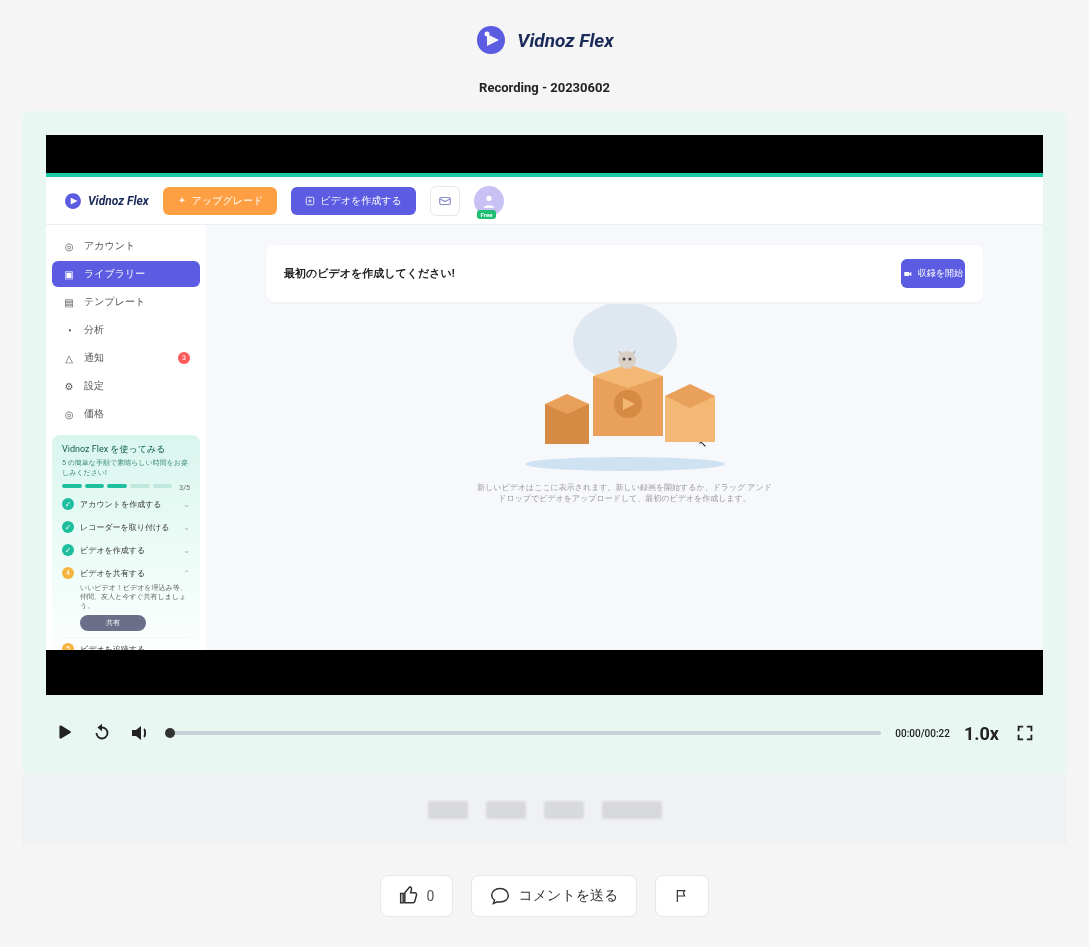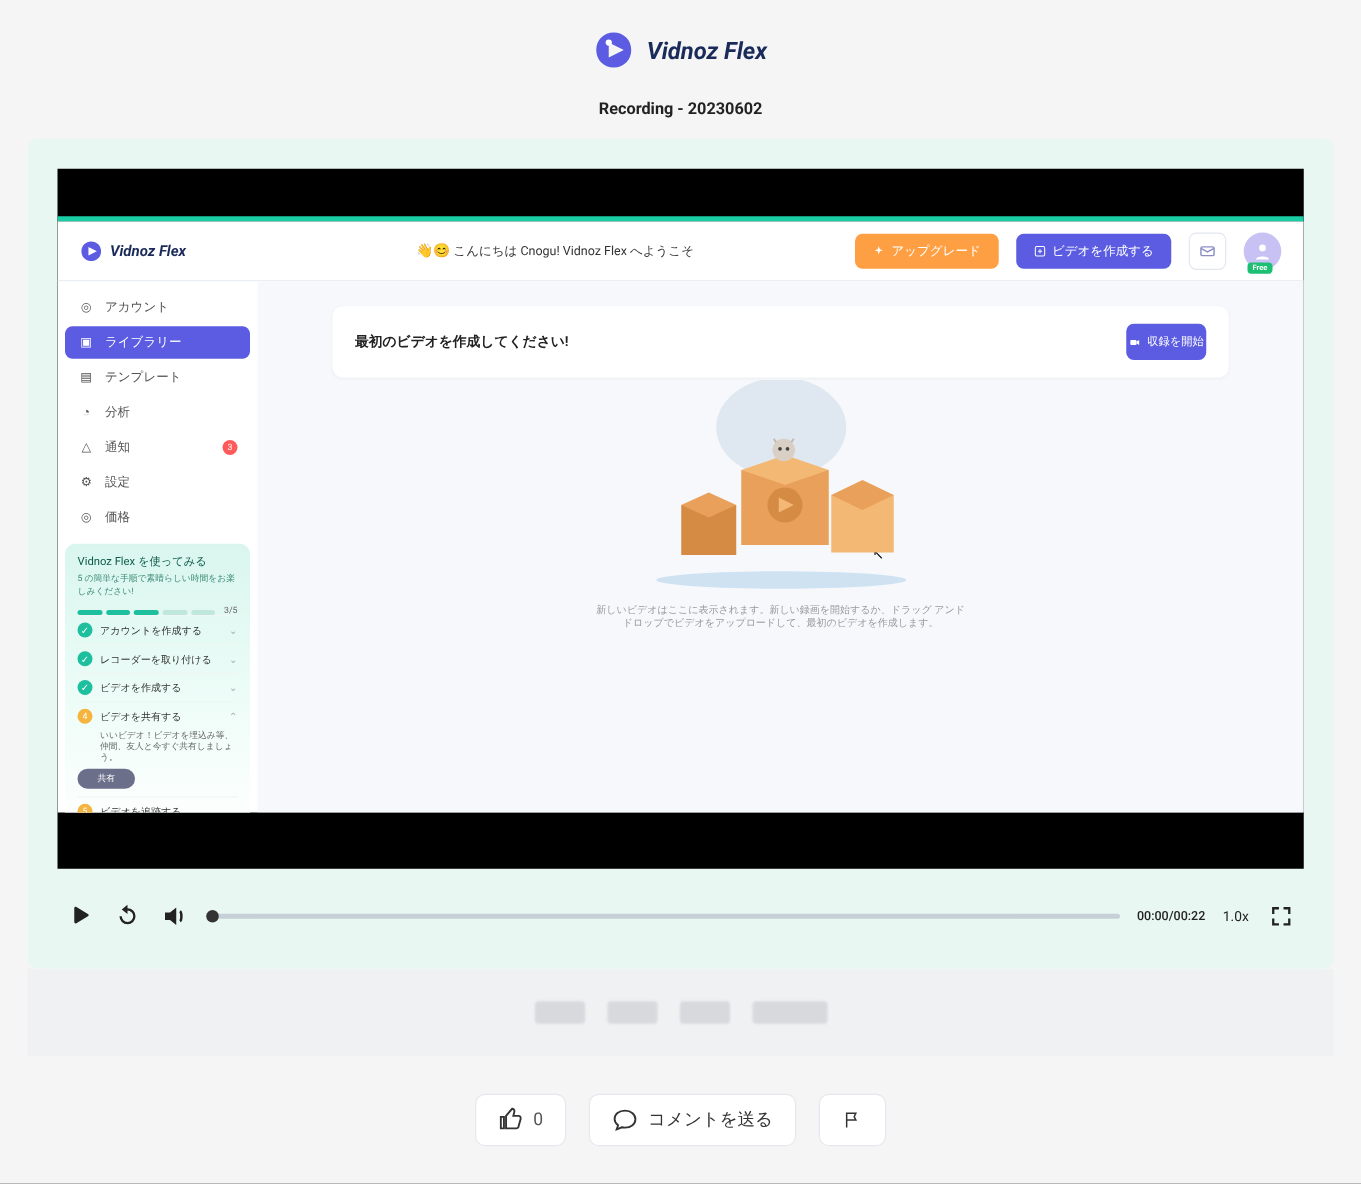--- a/index.html
+++ b/index.html
@@ -33,51 +33,51 @@
 .vi-body { flex: 1; display: flex; overflow: hidden; }
 .sidebar { width: 160px; padding: 8px 6px; display: flex; flex-direction: column; gap: 2px; position: relative; }
 .side-item { display: flex; align-items: center; gap: 8px; padding: 6px 10px; border-radius: 6px; font-size: 10px; color: #555; cursor: pointer; }
 .side-item.active { background: #5b5ce1; color: #fff; }
 .side-icon { width: 14px; height: 14px; display: inline-flex; align-items: center; justify-content: center; }
 .side-badge { margin-left: auto; width: 12px; height: 12px; border-radius: 50%; background: #ff5a5a; color: #fff; font-size: 7px; display: flex; align-items: center; justify-content: center; }
 
 .onboard { margin-top: 6px; background: linear-gradient(180deg,#d9f6ee,#f0fdf9 60%,#fff); border-radius: 8px; padding: 8px 10px; font-size: 8px; color: #1a6f5a; }
 .onboard-title { font-weight: 400; font-size: 9px; color: #0d5c48; }
 .onboard-desc { font-size: 7px; color: #3a8a74; margin-top: 2px; }
-.onboard-progress { display: flex; gap: 3px; margin-top: 6px; align-items: flex-end; }
+.onboard-progress { display: flex; gap: 3px; margin-top: 6px; align-items: flex-start; }
 .onboard-progress .seg { height: 4px; flex: 1; background: #bfe7db; border-radius: 3px; }
 .onboard-progress .seg.done { background: #1dbf9f; }
 .onboard-progress .count { font-size: 7px; color: #666; margin-left: 4px; }
 .onboard-step { display: flex; align-items: center; gap: 6px; padding: 5px 0; font-size: 8px; color: #333; border-top:1px solid #eef7f4; }
 .onboard-step:first-of-type { border-top:none; }
 .onboard-check { width: 12px; height: 12px; border-radius: 50%; background: #1dbf9f; color: #fff; font-size: 8px; display: flex; align-items: center; justify-content: center; }
 .onboard-check.pending { background:#f4b43e; color:#fff; font-size:7px; }
 .onboard-caret { margin-left: auto; color: #aaa; font-size: 8px; }
 .onboard-detail { font-size: 7px; color: #666; padding: 0 0 4px 18px; line-height: 1.3; }
-.onboard-share { background: #6b6f8a; color: #fff; border: none; border-radius: 10px; font-size: 7px; padding: 3px 16px; cursor: pointer; text-align: center; }
+.onboard-share { margin-left: 18px; background: #6b6f8a; color: #fff; border: none; border-radius: 10px; font-size: 7px; padding: 3px 26px; cursor: pointer; text-align: center; }
 
 .main { flex: 1; background: #f7f8fb; padding: 20px 60px; overflow: hidden; }
 .create-card { background: #fff; border-radius: 8px; padding: 14px 18px; display: flex; align-items: center; box-shadow: 0 1px 3px rgba(0,0,0,0.04); }
 .create-text { flex: 1; }
 .create-title { font-size: 11px; font-weight: 700; color: #222; }
 .create-sub { font-size: 9px; color: #888; margin-top: 4px; }
 .btn-record { background:#5b5ce1; color:#fff; border:none; padding:8px 2px; border-radius:6px; font-size:9px; display:flex; align-items:center; gap:5px; cursor:pointer; }
 .cursor { position: absolute; top: 212px; left: 492px; font-size: 11px; color: #000; }
 
 .empty { margin-top: 2px; text-align: center; }
 .empty-ill { width: 220px; height: 170px; margin: 0 auto; position: relative; }
 .empty-title { font-size: 10px; color: #444; margin-top: 8px; }
 .empty-sub { font-size: 8px; color: #999; margin-top: 4px; line-height: 1.4; width: 300px; margin-left:auto; margin-right:auto; }
 
 .controls { display: flex; align-items: center; gap: 14px; padding: 26px 6px 0; }
 .ctrl-btn { width: 24px; height: 24px; color: #333; display: flex; align-items: center; justify-content: center; cursor: pointer; }
 .seekbar { flex: 1; height: 4px; background: #c8d0d7; border-radius: 3px; position: relative; }
 .seekbar::before { content:''; position:absolute; left:-1px; top:-3px; width:10px; height:10px; border-radius:50%; background:#333; }
 .time { font-size: 10px; color: #222; font-weight: 500; }
-.speed { font-size: 11px; color: #222; font-weight: 400; cursor: pointer; }
+.speed { font-size: 18px; color: #222; font-weight: 700; cursor: pointer; }
 
 .placeholder-bar { width: 1045px; height: 70px; background: #f0f1f3; margin-top: 0; position: relative; display:flex; align-items:center; justify-content:center; gap:18px; }
 .ph-block { height: 18px; border-radius: 3px; background: #d7d9dc; filter: blur(1px); }
 
 .action-bar { width: 1045px; display: flex; justify-content: center; gap: 18px; padding: 30px 0; }
 .action-btn { background: #fff; border: 1px solid #e6e8ef; border-radius: 8px; padding: 10px 18px; font-size: 14px; color: #333; display: inline-flex; align-items: center; gap: 8px; cursor: pointer; }
 .action-btn .count { font-size: 14px; color: #555; }
 .flag-btn { width: 54px; justify-content: center; }
 </style>
 </head>
@@ -97,24 +97,20 @@
 
   <div class="video-wrap">
     <div class="video-area">
       <div class="video-inner">
         <div class="vi-header">
           <div class="vi-logo">
             <svg class="vi-logo-mark" viewBox="0 0 32 32">
                 <path fill="#5b5ce1" d="M16 2c8 0 14 6 14 14s-6 14-14 14S2 24 2 16 8 2 16 2zm-4 8v12l12-6-12-6z"></path>
               </svg>
             <span class="vi-logo-text">Vidnoz Flex</span>
-          </div>
-          <div class="vi-welcome">
-            <span class="vi-emoji">👋😊</span>
-            <span>こんにちは Cnogu! Vidnoz Flex へようこそ</span>
           </div>
           <button class="btn btn-orange">
             <svg width="10" height="10" viewBox="0 0 24 24">
                 <path fill="#fff" d="M12 2l2 6 6 2-6 2-2 6-2-6-6-2 6-2z"></path>
               </svg>
             <span>アップグレード</span>
           </button>
           <button class="btn btn-purple">
             <svg width="10" height="10" viewBox="0 0 24 24">
                 <rect x="3" y="3" width="18" height="18" rx="3" fill="none" stroke="#fff" stroke-width="2"></rect>

